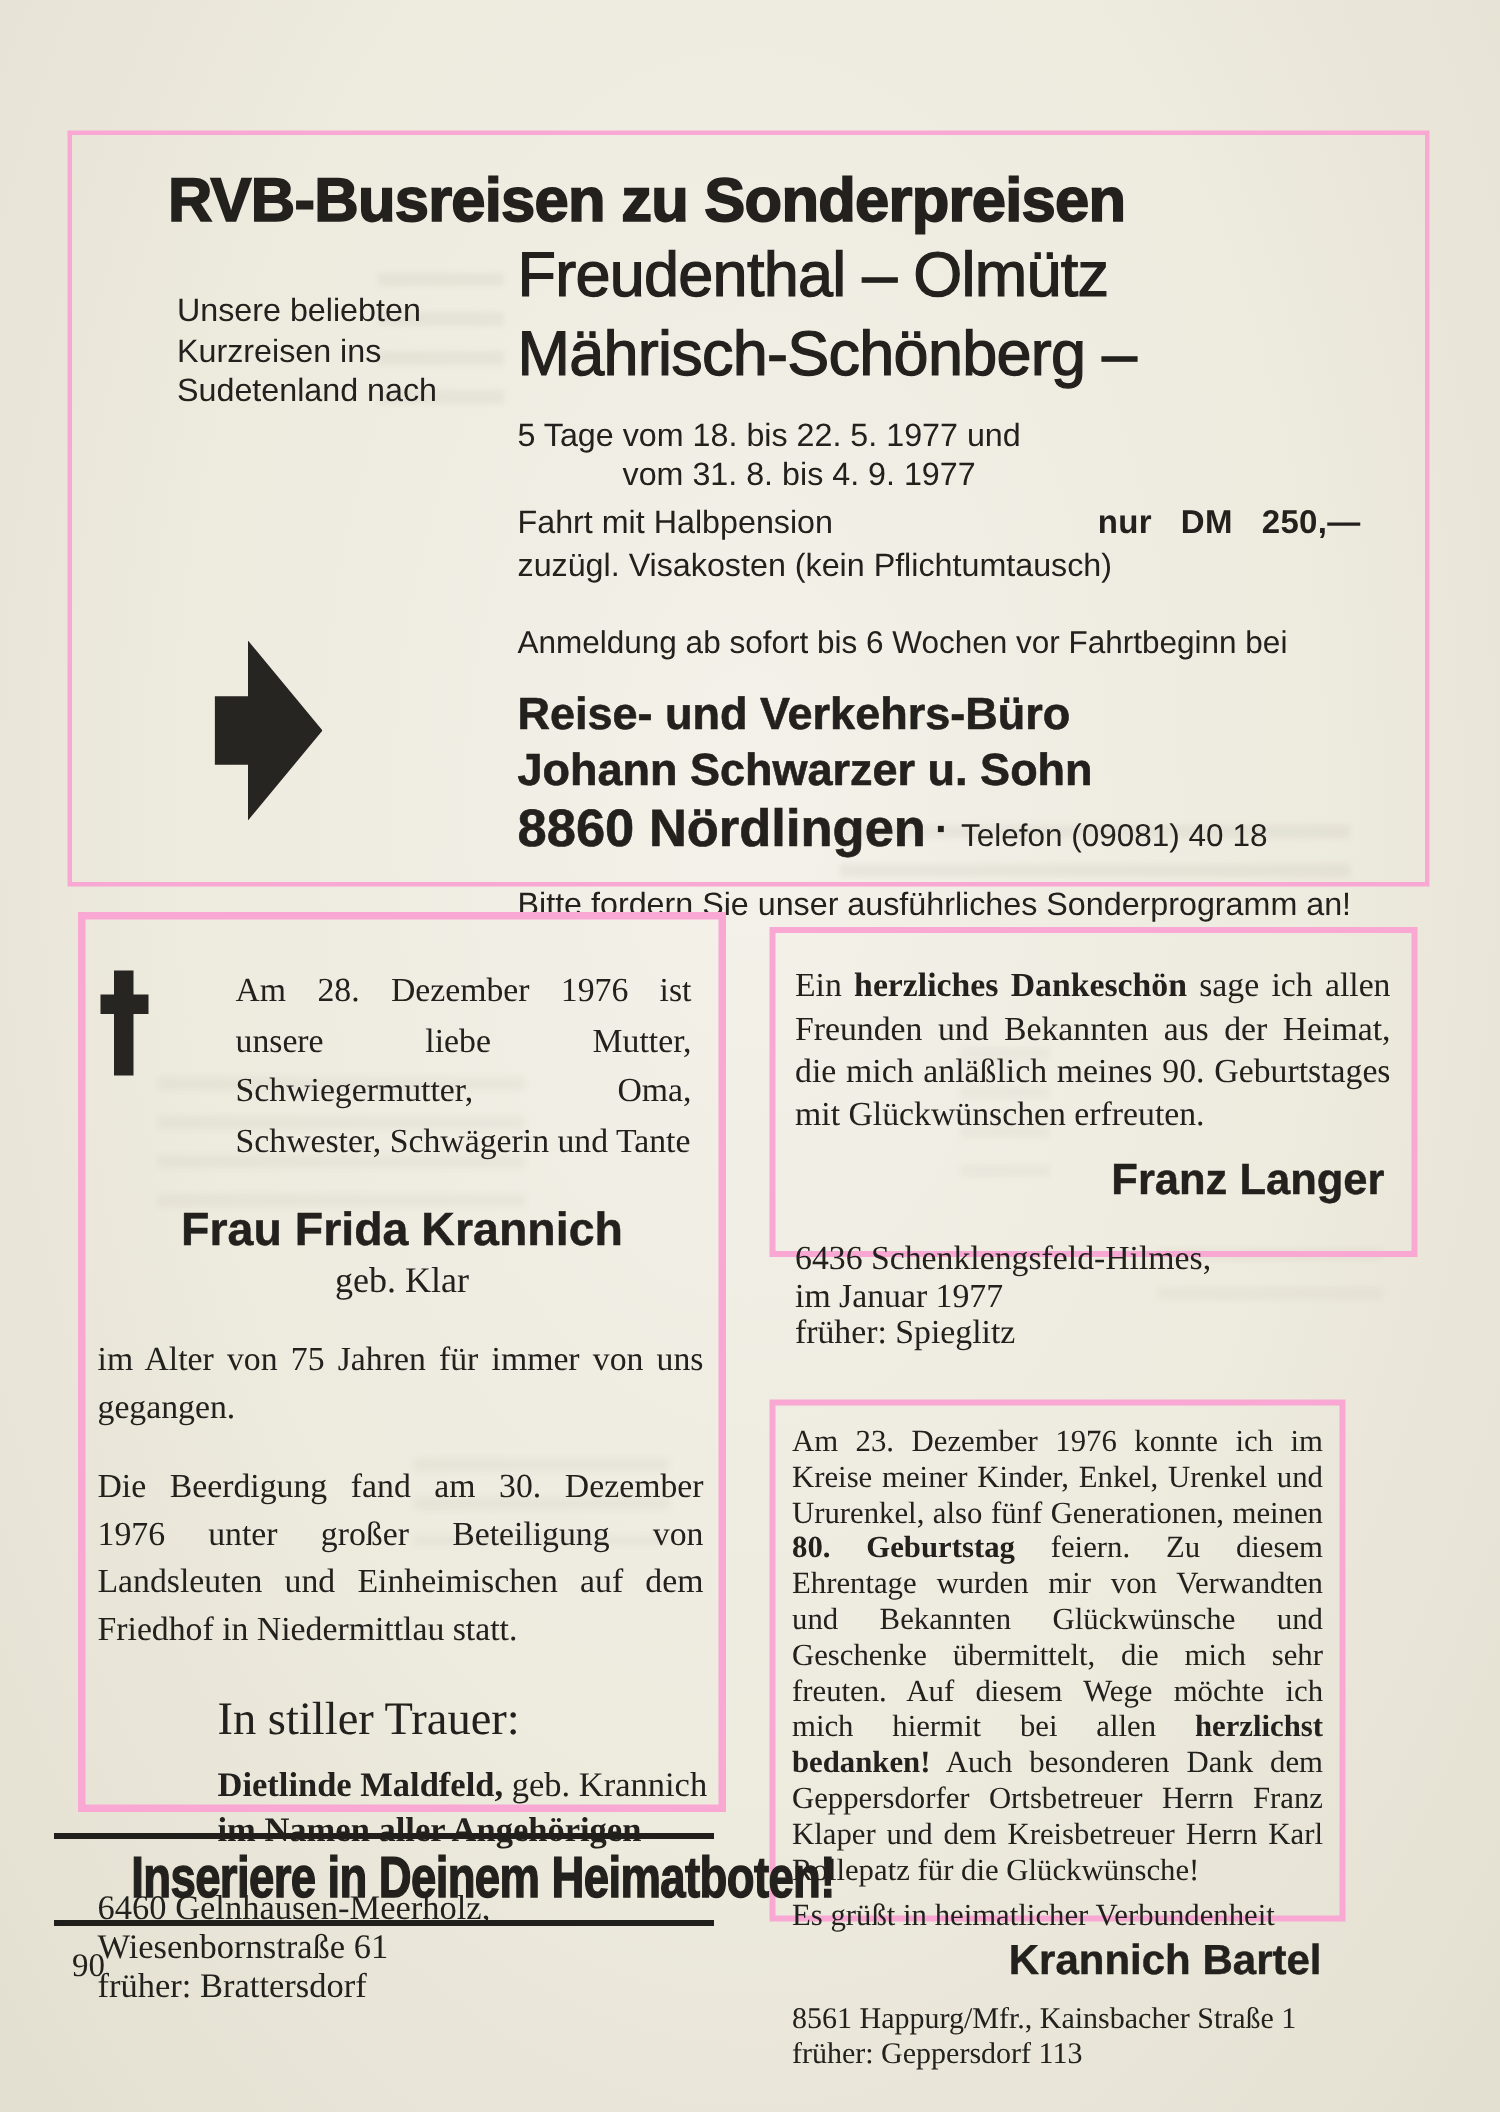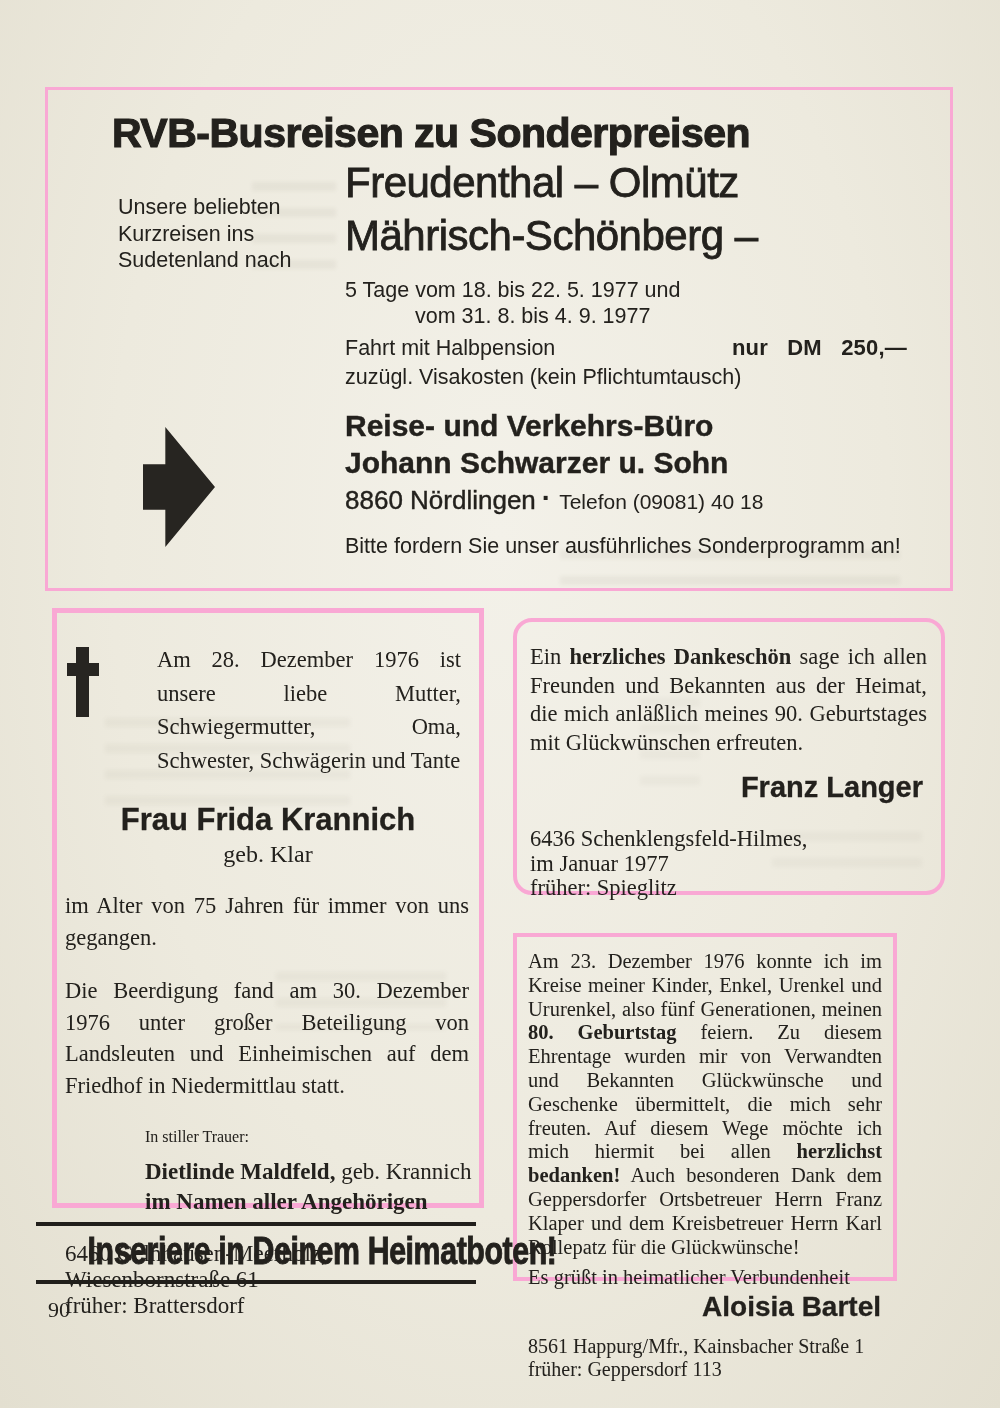--- a/index.html
+++ b/index.html
@@ -67,21 +67,21 @@
     width: 562px; margin-top: 6px; font-size: 21.5px;
   }
   .ad-price { font-size: 22px; word-spacing: 13px; letter-spacing: 0.2px; }
   .ad-visa { margin-top: 4px; font-size: 21.5px; }
   .ad-reg { margin-top: 27px; font-size: 21px; }
   .ad-agency {
     margin-top: 17px; font-weight: bold; font-size: 30px; line-height: 37px;
     -webkit-text-stroke: 0.4px #23211d; white-space: nowrap;
   }
   .ad-city-row { margin-top: 1px; white-space: nowrap; }
-  .ad-city { font-weight: normal; font-size: 26px; -webkit-text-stroke: 0.4px #23211d; }
+  .ad-city { font-weight: bold; font-size: 35px; -webkit-text-stroke: 0.4px #23211d; }
   .ad-dot { font-weight: bold; font-size: 28px; margin: 0 8px 0 6px; vertical-align: 2px; }
   .ad-phone { font-size: 21px; }
   .ad-footer { margin-top: 18px; font-size: 21.5px; white-space: nowrap; }
   .arrow-right {
     position: absolute; left: 95px; top: 337px; width: 72px; height: 120px;
     background: #272521;
     clip-path: polygon(0 31%, 31% 31%, 31% 0, 100% 50%, 31% 100%, 31% 69%, 0 69%);
   }
 
   
@@ -97,26 +97,26 @@
     margin: 30px 18px 0 100px; text-align: justify;
     font-size: 22.5px; line-height: 33.5px;
   }
   .ob-name {
     margin: 25px 0 0 0; text-align: center;
     font-family: "Liberation Sans", sans-serif; font-weight: bold; font-size: 31px;
     -webkit-text-stroke: 0.3px #23211d;
   }
   .ob-geb { margin-top: 3px; text-align: center; font-size: 24px; }
   .ob-p { margin: 22px 10px 0 8px; text-align: justify; font-size: 22.5px; line-height: 31.5px; }
-  .ob-trauer { margin: 27px 0 0 88px; font-size: 16px; }
+  .ob-trauer { margin: 27px 0 0 88px; font-size: 31px; }
   .ob-mourner { margin: 11px 0 0 88px; font-size: 23px; line-height: 30px; }
   .ob-addr { margin: 24px 0 0 8px; font-size: 23px; line-height: 26px; }
 
   
-  .b1 { left: 513px; top: 618px; width: 432px; height: 277px; border-width: 4px; border-radius: 19px; }
+  .b1 { left: 513px; top: 618px; width: 432px; height: 220px; border-width: 4px; }
   .b1-p { margin: 21px 14px 0 13px; text-align: justify; font-size: 22.5px; line-height: 28.5px; }
   .b1-name {
     margin: 14px 18px 0 0; text-align: right;
     font-family: "Liberation Sans", sans-serif; font-weight: bold; font-size: 29px;
     -webkit-text-stroke: 0.3px #23211d;
   }
   .b1-addr { margin: 23px 0 0 13px; font-size: 22.5px; line-height: 24.5px; }
 
   
   .b2 { left: 513px; top: 933px; width: 384px; height: 348px; border-width: 4px; }
@@ -178,20 +178,21 @@
       </div>
       <div class="ad-dates">
         <div>5 Tage vom 18. bis 22. 5. 1977 und</div>
         <div class="indent">vom 31. 8. bis 4. 9. 1977</div>
       </div>
       <div class="ad-price-row">
         <span>Fahrt mit Halbpension</span>
         <b class="ad-price">nur DM 250,—</b>
       </div>
       <div class="ad-visa">zuzügl. Visakosten (kein Pflichtumtausch)</div>
+      <div class="ad-reg">Anmeldung ab sofort bis 6 Wochen vor Fahrtbeginn bei</div>
       <div class="ad-agency">
         <div>Reise- und Verkehrs-Büro</div>
         <div>Johann Schwarzer u. Sohn</div>
       </div>
       <div class="ad-city-row">
         <span class="ad-city">8860 Nördlingen</span><span class="ad-dot">·</span><span class="ad-phone">Telefon (09081) 40 18</span>
       </div>
       <div class="ad-footer">Bitte fordern Sie unser ausführliches Sonderprogramm an!</div>
     </div>
   </section>
@@ -221,21 +222,21 @@
     <div class="b1-addr">
       <div>6436 Schenklengsfeld-Hilmes,</div>
       <div>im Januar 1977</div>
       <div>früher: Spieglitz</div>
     </div>
   </section>
 
   <section class="box b2">
     <p class="b2-p"><span>Am 23. Dezember 1976 konnte ich im Kreise meiner Kinder, Enkel, Urenkel und Ururenkel, also fünf Generationen, meinen </span><b>80. Geburtstag</b><span> feiern. Zu diesem Ehrentage wurden mir von Verwandten und Bekannten Glückwünsche und Geschenke übermittelt, die mich sehr freuten. Auf diesem Wege möchte ich mich hiermit bei allen </span><b>herzlichst bedanken!</b><span> Auch besonderen Dank dem Geppersdorfer Ortsbetreuer Herrn Franz Klaper und dem Kreisbetreuer Herrn Karl Rollepatz für die Glückwünsche!</span></p>
     <div class="b2-close">Es grüßt in heimatlicher Verbundenheit</div>
-    <div class="b2-name">Aloisia Bartel</div>
+    <div class="b2-name">Krannich Bartel</div>
     <div class="b2-addr">
       <div>8561 Happurg/Mfr., Kainsbacher Straße 1</div>
       <div>früher: Geppersdorf 113</div>
     </div>
   </section>
 
   <div class="banner">
     <span class="banner-text">Inseriere in Deinem Heimatboten!</span>
   </div>
 

